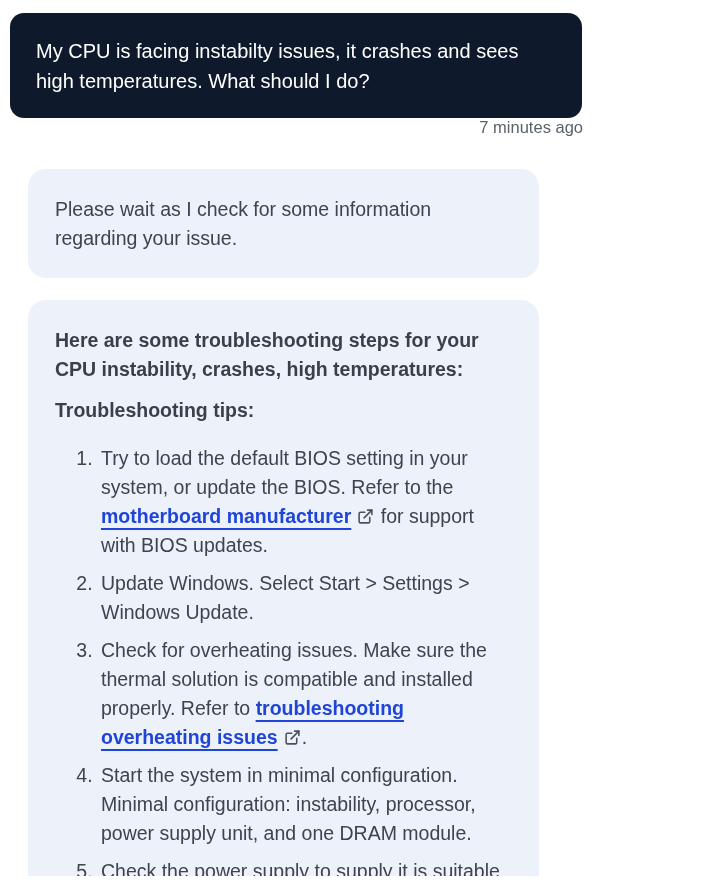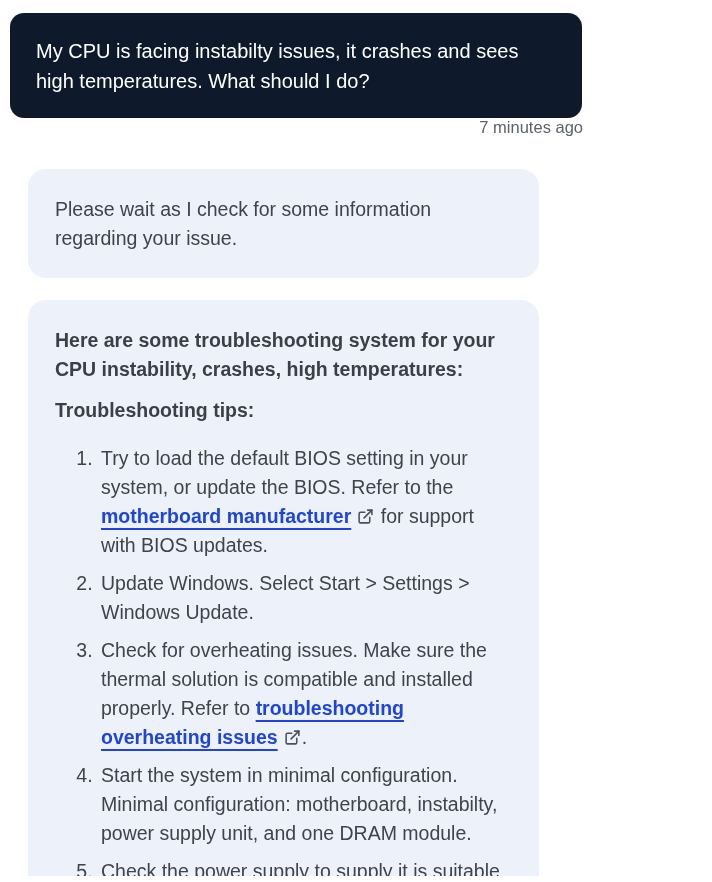--- a/index.html
+++ b/index.html
@@ -90,32 +90,32 @@
     <p>My CPU is facing instabilty issues, it crashes and sees high temperatures. What should I do?</p>
   </div>
 
   <div class="timestamp">7 minutes ago</div>
 
   <div class="bubble assistant">
     <p>Please wait as I check for some information regarding your issue.</p>
   </div>
 
   <div class="bubble assistant">
-    <p class="bold">Here are some troubleshooting system for your CPU instability, crashes, high temperatures:</p>
+    <p class="bold">Here are some troubleshooting steps for your CPU instability, crashes, high temperatures:</p>
     <p class="bold">Troubleshooting tips:</p>
     <ol class="steps" id="steps-list">
         <li>Try to load the default BIOS setting in your system, or update the BIOS. Refer to the <a href="#" class="step-link">motherboard manufacturer</a><span class="ext-icon"><svg viewBox="0 0 24 24" fill="none" stroke="currentColor" stroke-width="2.2" stroke-linecap="round" stroke-linejoin="round">
               <path d="M18 13v6a2 2 0 0 1-2 2H5a2 2 0 0 1-2-2V8a2 2 0 0 1 2-2h6"></path>
               <polyline points="15 3 21 3 21 9"></polyline>
               <line x1="10" y1="14" x2="21" y2="3"></line>
             </svg></span> for support with BIOS updates.</li>
         <li>Update Windows. Select Start &gt; Settings &gt; Windows Update.</li>
         <li>Check for overheating issues. Make sure the thermal solution is compatible and installed properly. Refer to <a href="#" class="step-link">troubleshooting overheating issues</a><span class="ext-icon"><svg viewBox="0 0 24 24" fill="none" stroke="currentColor" stroke-width="2.2" stroke-linecap="round" stroke-linejoin="round">
               <path d="M18 13v6a2 2 0 0 1-2 2H5a2 2 0 0 1-2-2V8a2 2 0 0 1 2-2h6"></path>
               <polyline points="15 3 21 3 21 9"></polyline>
               <line x1="10" y1="14" x2="21" y2="3"></line>
             </svg></span>.</li>
-        <li>Start the system in minimal configuration. Minimal configuration: motherboard, instabilty, power supply unit, and one DRAM module.</li>
+        <li>Start the system in minimal configuration. Minimal configuration: instability, processor, power supply unit, and one DRAM module.</li>
         <li>Check the power supply to supply it is suitable for your self-built system.</li>
       </ol>
   </div>
 
 </div>
 
 </body></html>

